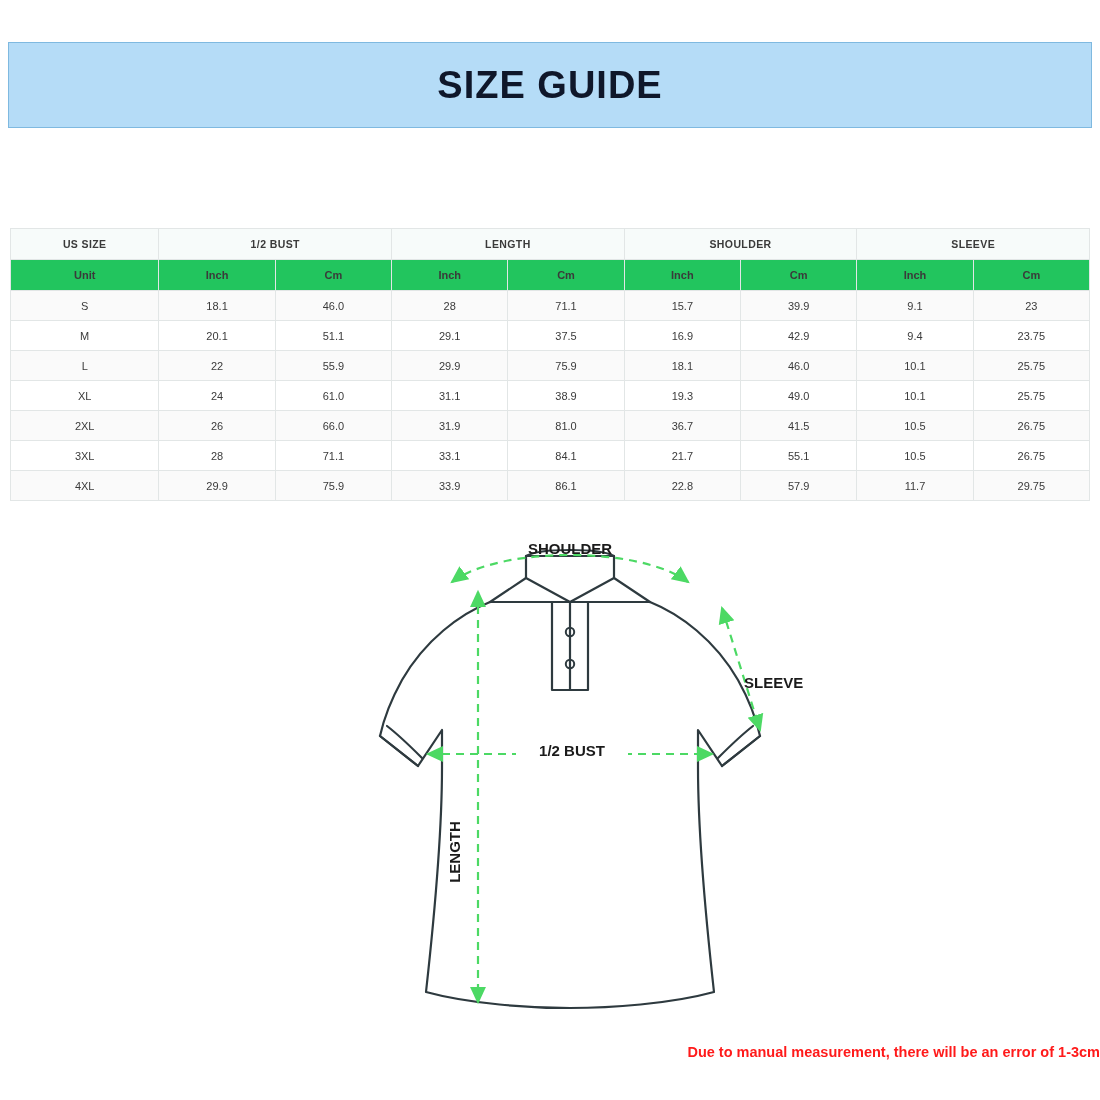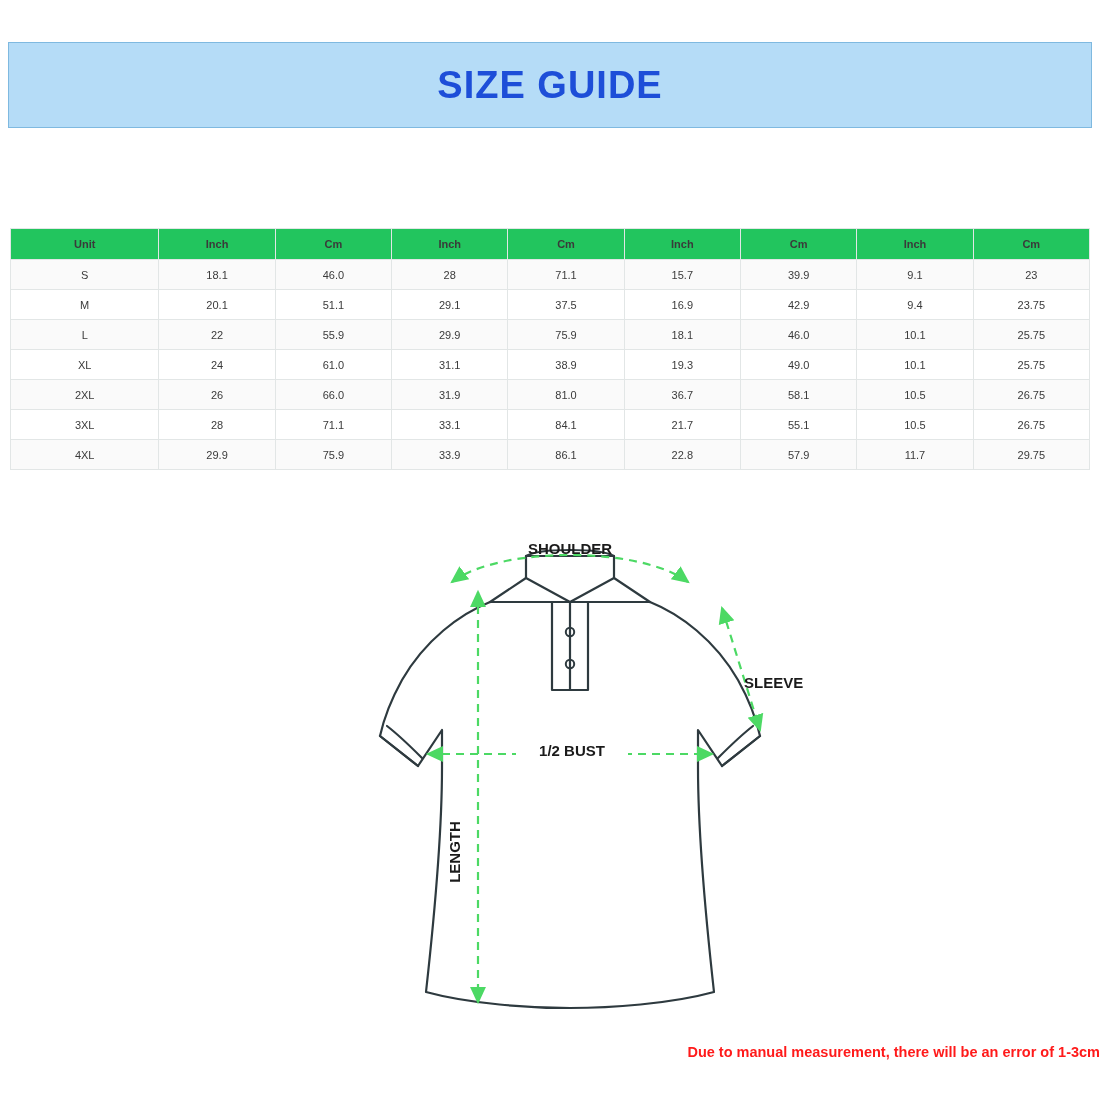--- a/index.html
+++ b/index.html
@@ -32,21 +32,21 @@
     border: 1px solid #7fb9e0;
     box-sizing: border-box;
     display: flex;
     align-items: center;
     justify-content: center;
   }
   .header-title {
     font-size: 38px;
     font-weight: bold;
     letter-spacing: 1px;
-    color: #1d4ed8;
+    color: #0f172a;
     font-family: "Liberation Sans", sans-serif;
   }
 
   
   .size-table-wrap {
     position: absolute;
     left: 10px;
     top: 228px;
     width: 1080px;
   }
@@ -134,20 +134,27 @@
         <col class="col-val">
           <col class="col-val">
         <col class="col-val">
           <col class="col-val">
         <col class="col-val">
           <col class="col-val">
         <col class="col-val">
           <col class="col-val">
       </colgroup>
       <thead>
+        <tr class="group-row">
+          <th>US SIZE</th>
+          <th colspan="2">1/2 BUST</th>
+          <th colspan="2">LENGTH</th>
+          <th colspan="2">SHOULDER</th>
+          <th colspan="2">SLEEVE</th>
+        </tr>
         <tr class="unit-row">
           <th>Unit</th>
           <th>Inch</th>
           <th>Cm</th>
           <th>Inch</th>
           <th>Cm</th>
           <th>Inch</th>
           <th>Cm</th>
           <th>Inch</th>
           <th>Cm</th>
@@ -198,21 +205,21 @@
           <td>10.1</td>
           <td>25.75</td>
         </tr>
         <tr>
           <td class="size-cell">2XL</td>
           <td>26</td>
           <td>66.0</td>
           <td>31.9</td>
           <td>81.0</td>
           <td>36.7</td>
-          <td>58.1</td>
+          <td>41.5</td>
           <td>10.5</td>
           <td>26.75</td>
         </tr>
         <tr>
           <td class="size-cell">3XL</td>
           <td>28</td>
           <td>71.1</td>
           <td>33.1</td>
           <td>84.1</td>
           <td>21.7</td>

